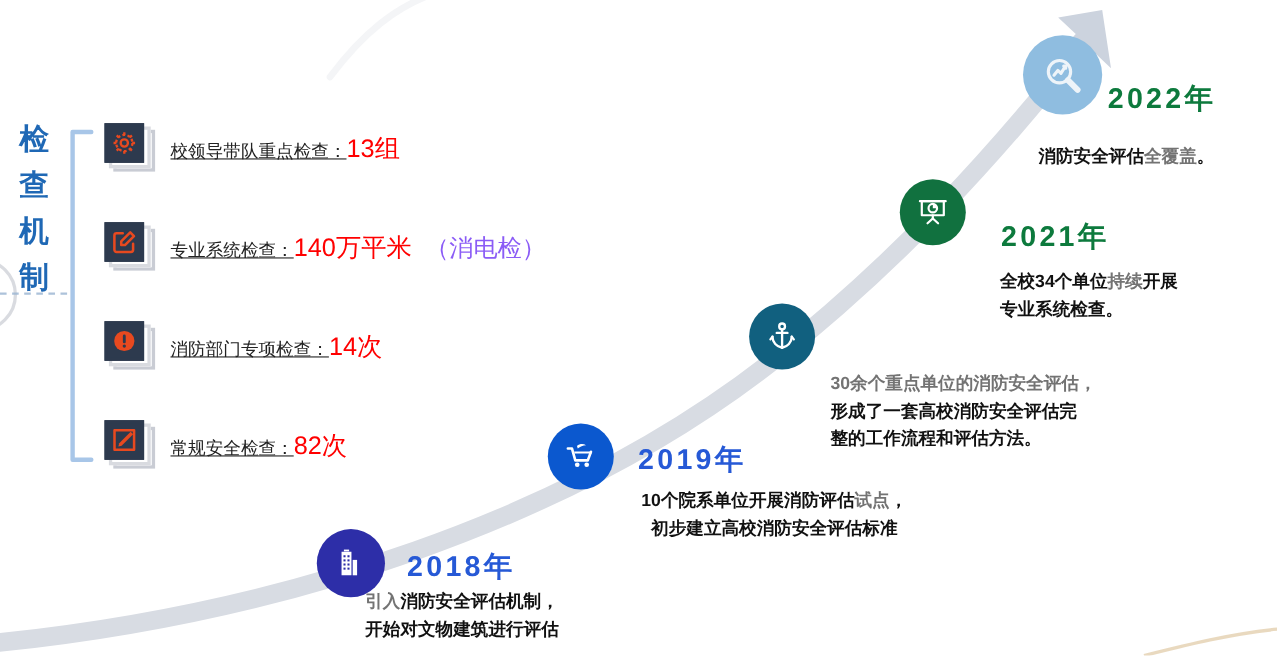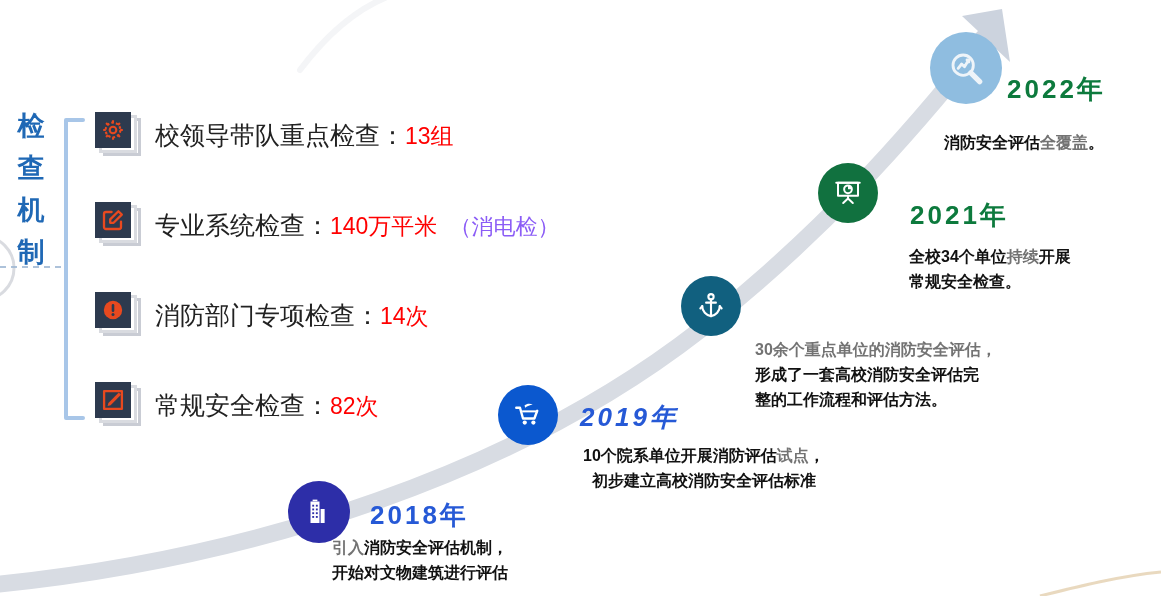--- a/index.html
+++ b/index.html
@@ -59,23 +59,24 @@
   .row-icon .frame {
     position: absolute; left: 0; top: 0;
     width: 36px; height: 36px;
     background: #2d3a4e;
     box-sizing: border-box;
     border: 3px solid #2d3a4e;
     display: flex; align-items: center; justify-content: center;
   }
   .row-icon .frame svg { display: block; }
   .row-label {
-    font-size: 25px;
+    font-size: 16px;
     color: #222222;
     font-weight: 400;
+    text-decoration: underline;
   }
   .row-value {
     color: #ff0000;
     font-size: 23px;
     font-weight: 400;
   }
   .row-suffix {
     color: #8b5cf6;
     font-size: 22px;
     margin-left: 12px;
@@ -229,21 +230,21 @@
 
   <div class="node-circle" style="left:498px; top:385px; width:60px; height:60px; background:#0b58cf;">
     <svg width="30" height="30" viewBox="0 0 24 24">
       <path d="M2.6 6.2h3l2.4 8.6h9.1l2.3-6.2" fill="none" stroke="#ffffff" stroke-width="1.9" stroke-linecap="round" stroke-linejoin="round"></path>
       <path d="M7.3 9.1h12.6" stroke="#ffffff" stroke-width="1.6"></path>
       <path d="M9.2 4.3c1.9-1.6 4.6-1.8 6.6-.5-2.2.1-4.3 1-6 2.4z" fill="#ffffff"></path>
       <circle cx="9.4" cy="18" r="1.7" fill="#ffffff"></circle>
       <circle cx="16.3" cy="18" r="1.7" fill="#ffffff"></circle>
     </svg>
   </div>
-  <div class="year-label blue-year" style="left:580px; top:400px;font-style:italic;">2019年</div>
+  <div class="year-label blue-year" style="left:580px; top:400px;">2019年</div>
   <div class="node-desc" style="left:583px; top:443px;text-align:center;">
     <div><span>10个院系单位开展消防评估</span><span class="hl">试点</span><span>，</span></div>
     <div><span>初步建立高校消防安全评估标准</span></div>
   </div>
 
   <div class="node-circle" style="left:681px; top:276px; width:60px; height:60px; background:#11607f;">
     <svg width="30" height="30" viewBox="0 0 24 24" fill="none" stroke="#ffffff" stroke-width="1.7" stroke-linecap="round" stroke-linejoin="round">
       <circle cx="12" cy="4.6" r="2.1"></circle>
       <path d="M12 6.7v13.4"></path>
       <path d="M8.1 9.3h7.8"></path>
@@ -263,21 +264,21 @@
       <rect x="4.5" y="4.4" width="15" height="9.6"></rect>
       <path d="M12 14v2.2"></path>
       <path d="M12 16.2l-3.6 3.3M12 16.2l3.6 3.3"></path>
       <circle cx="12" cy="9.2" r="2.9"></circle>
       <path d="M12 9.2V6.3a2.9 2.9 0 0 1 2.9 2.9z" fill="#ffffff" stroke="none"></path>
     </svg>
   </div>
   <div class="year-label green-year" style="left:910px; top:198px;">2021年</div>
   <div class="node-desc" style="left:909px; top:244px;">
     <div><span>全校34个单位</span><span class="hl">持续</span><span>开展</span></div>
-    <div><span>常规安全检查。</span></div>
+    <div><span>专业系统检查。</span></div>
   </div>
 
   <div class="node-circle" style="left:930px; top:32px; width:72px; height:72px; background:#8fbde0;">
     <svg width="40" height="40" viewBox="0 0 24 24" fill="none" stroke="#eef4f9" stroke-width="1.7" stroke-linecap="round" stroke-linejoin="round">
       <circle cx="10.3" cy="10.3" r="6.1"></circle>
       <path d="M14.9 14.9L20.2 20.2" stroke-width="3.2"></path>
       <path d="M7.3 12.2l2.1-2.6 1.7 1.6 2.2-3.5"></path>
       <path d="M12.6 7.2h1.1v1.2"></path>
     </svg>
   </div>

